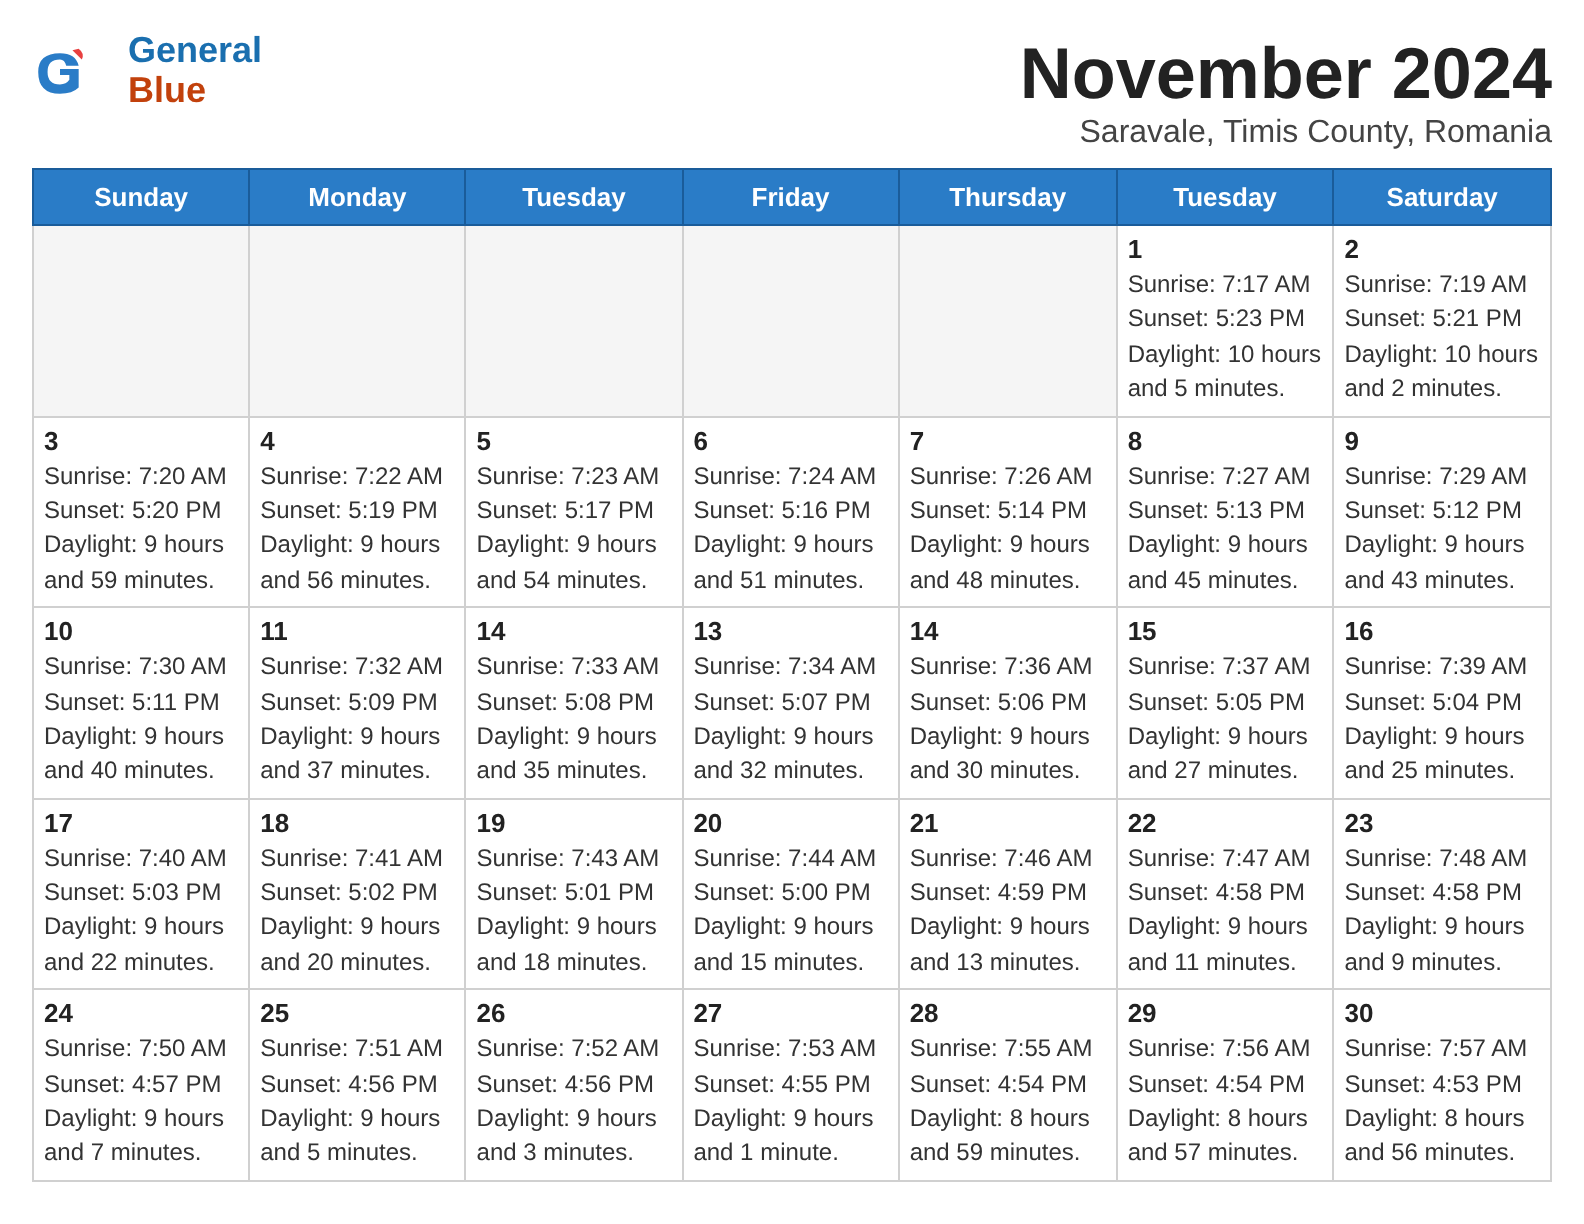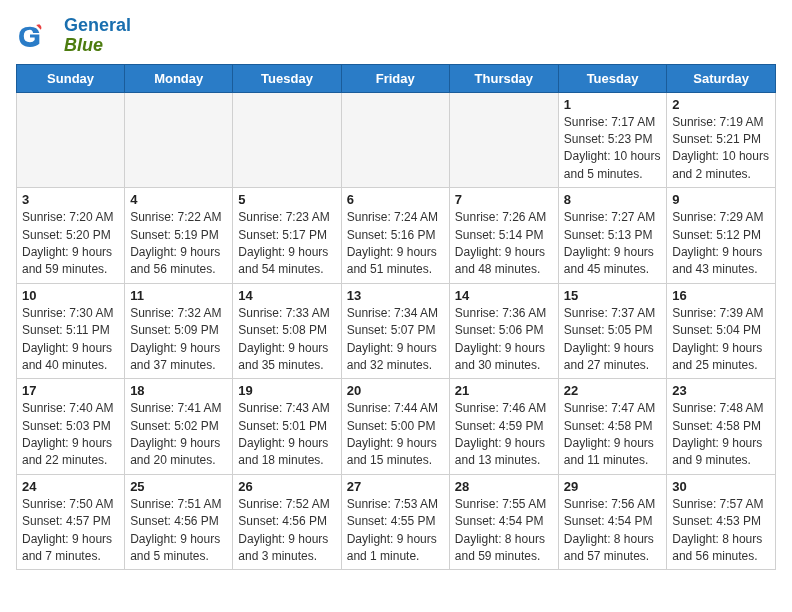--- a/index.html
+++ b/index.html
@@ -95,22 +95,26 @@
 <div class="header-area">
   <div class="logo">
     <svg class="logo-icon" viewBox="0 0 36 36" xmlns="http://www.w3.org/2000/svg">
       <rect x="0" y="0" width="36" height="36" fill="white"></rect>
 
       <path d="M4 18 Q4 6 18 6 Q28 6 30 14 L22 14 Q21 10 18 10 Q10 10 10 18 Q10 26 18 26 Q22 26 24 23 L24 20 L18 20 L18 16 L30 16 L30 28 Q26 32 18 32 Q4 32 4 18Z" fill="#2a7cc7"></path>
       <path d="M26 4 L32 10 Q34 6 30 3Z" fill="#e84040"></path>
     </svg>
     <div style="display:flex;flex-direction:column;">
       <span class="logo-text"><span>General</span></span>
-      <span class="logo-text" style="color:#4d7c0f;font-style:italic;">Blue</span>
+      <span class="logo-text" style="color:#c2410c;">Blue</span>
     </div>
+  </div>
+  <div class="title-area">
+    <div class="month-title">November 2024</div>
+    <div class="subtitle">Saravale, Timis County, Romania</div>
   </div>
 </div>
 
 <table class="calendar">
   <thead>
     <tr id="header-row">
         <th>Sunday</th>
         <th>Monday</th>
         <th>Tuesday</th>
         <th>Friday</th>

